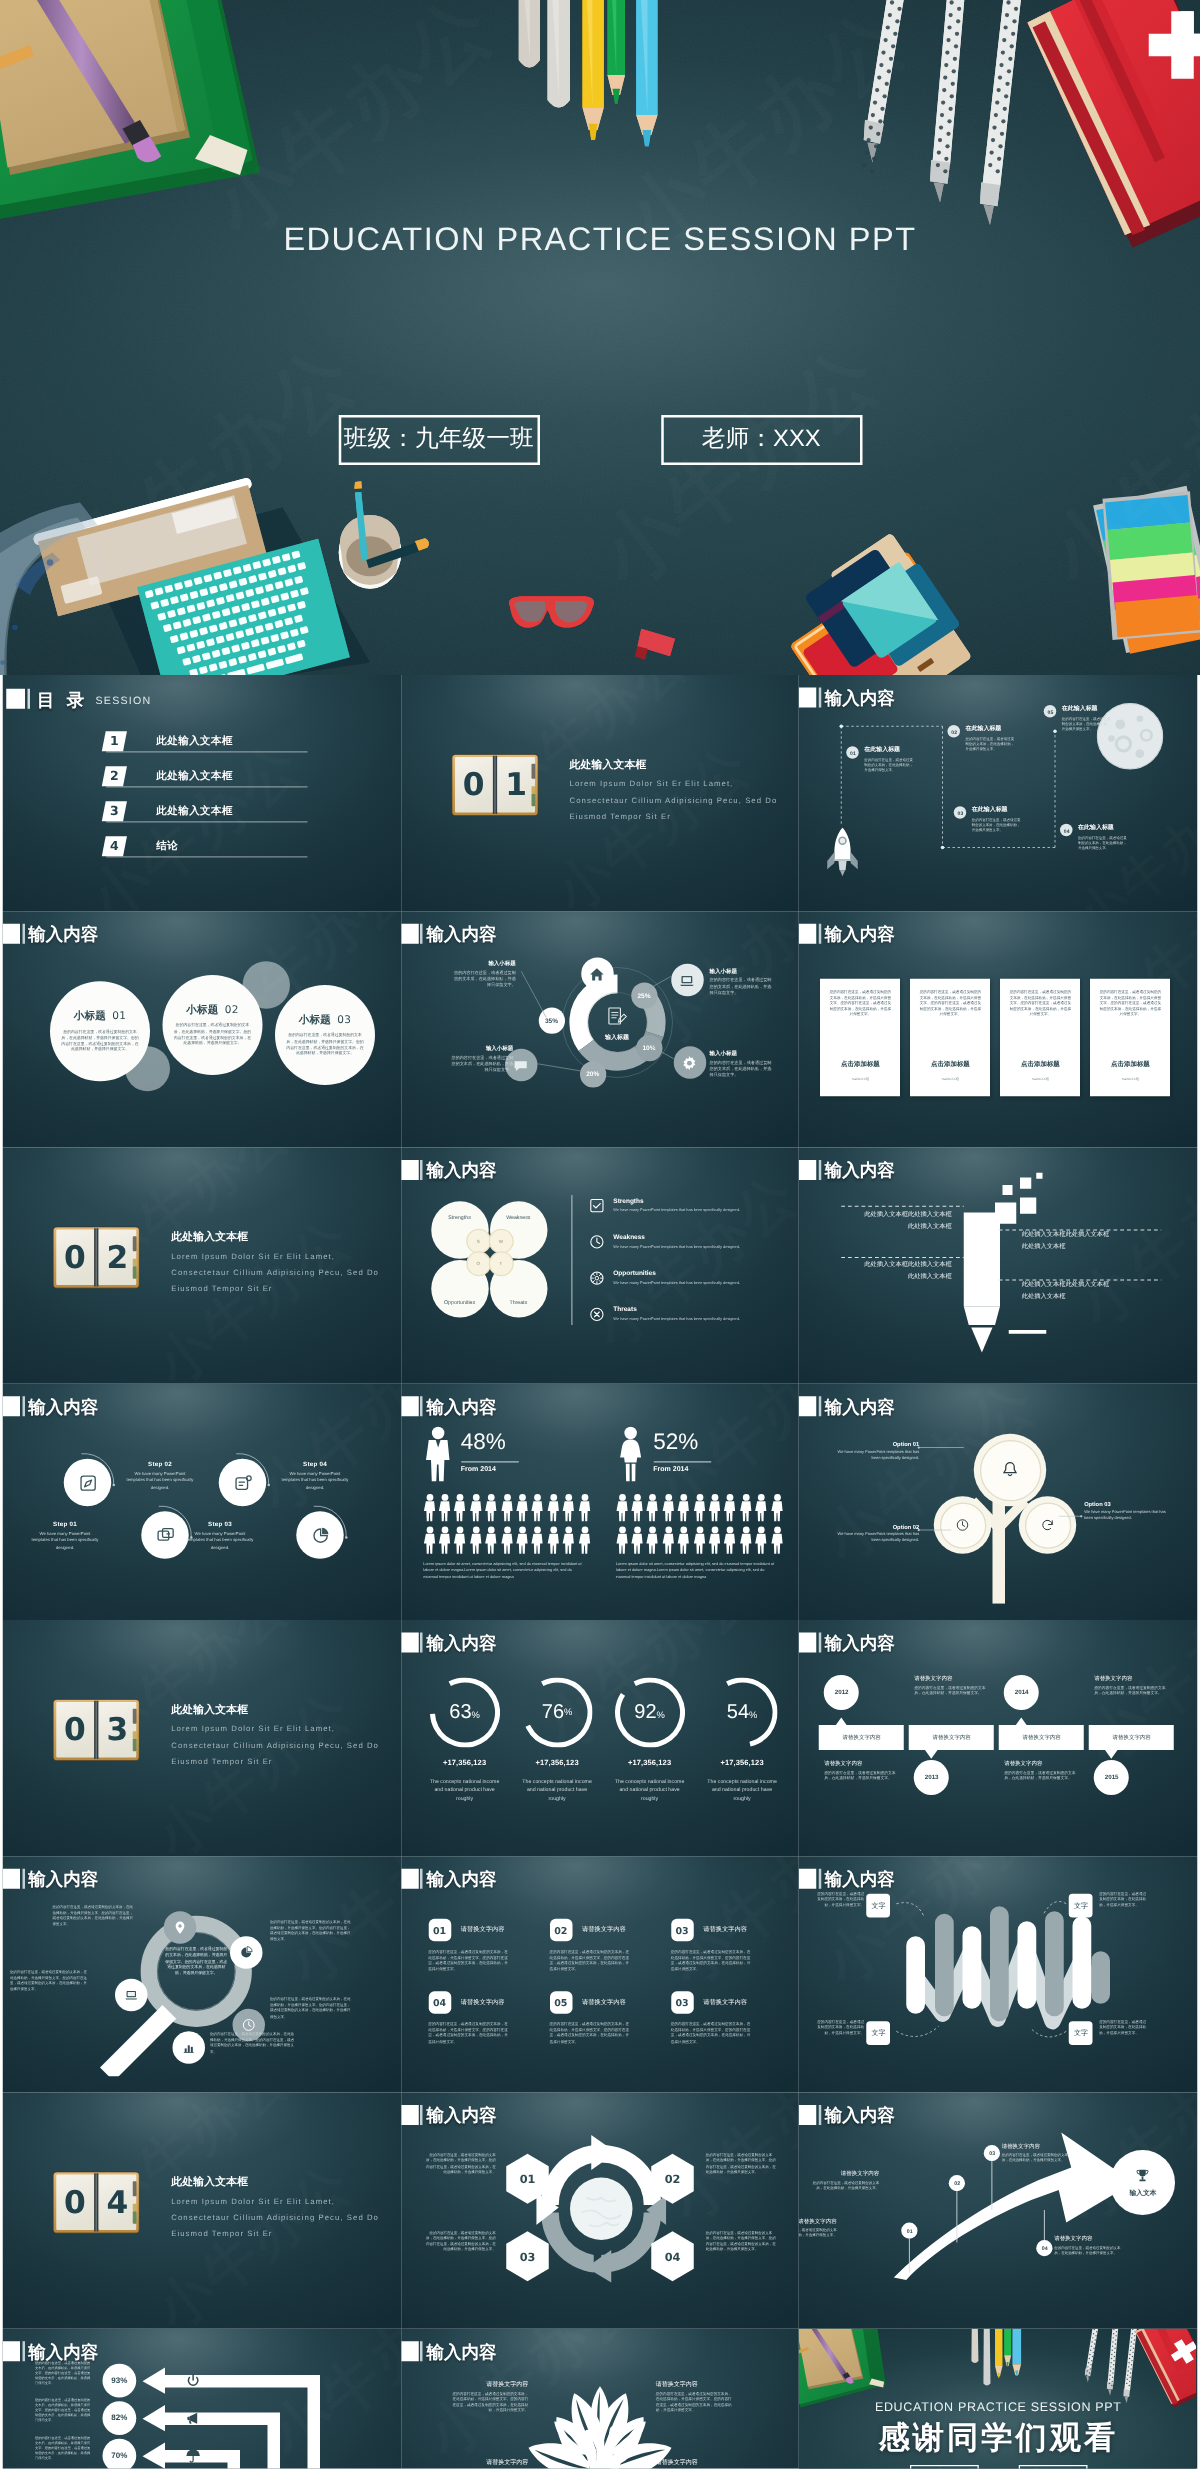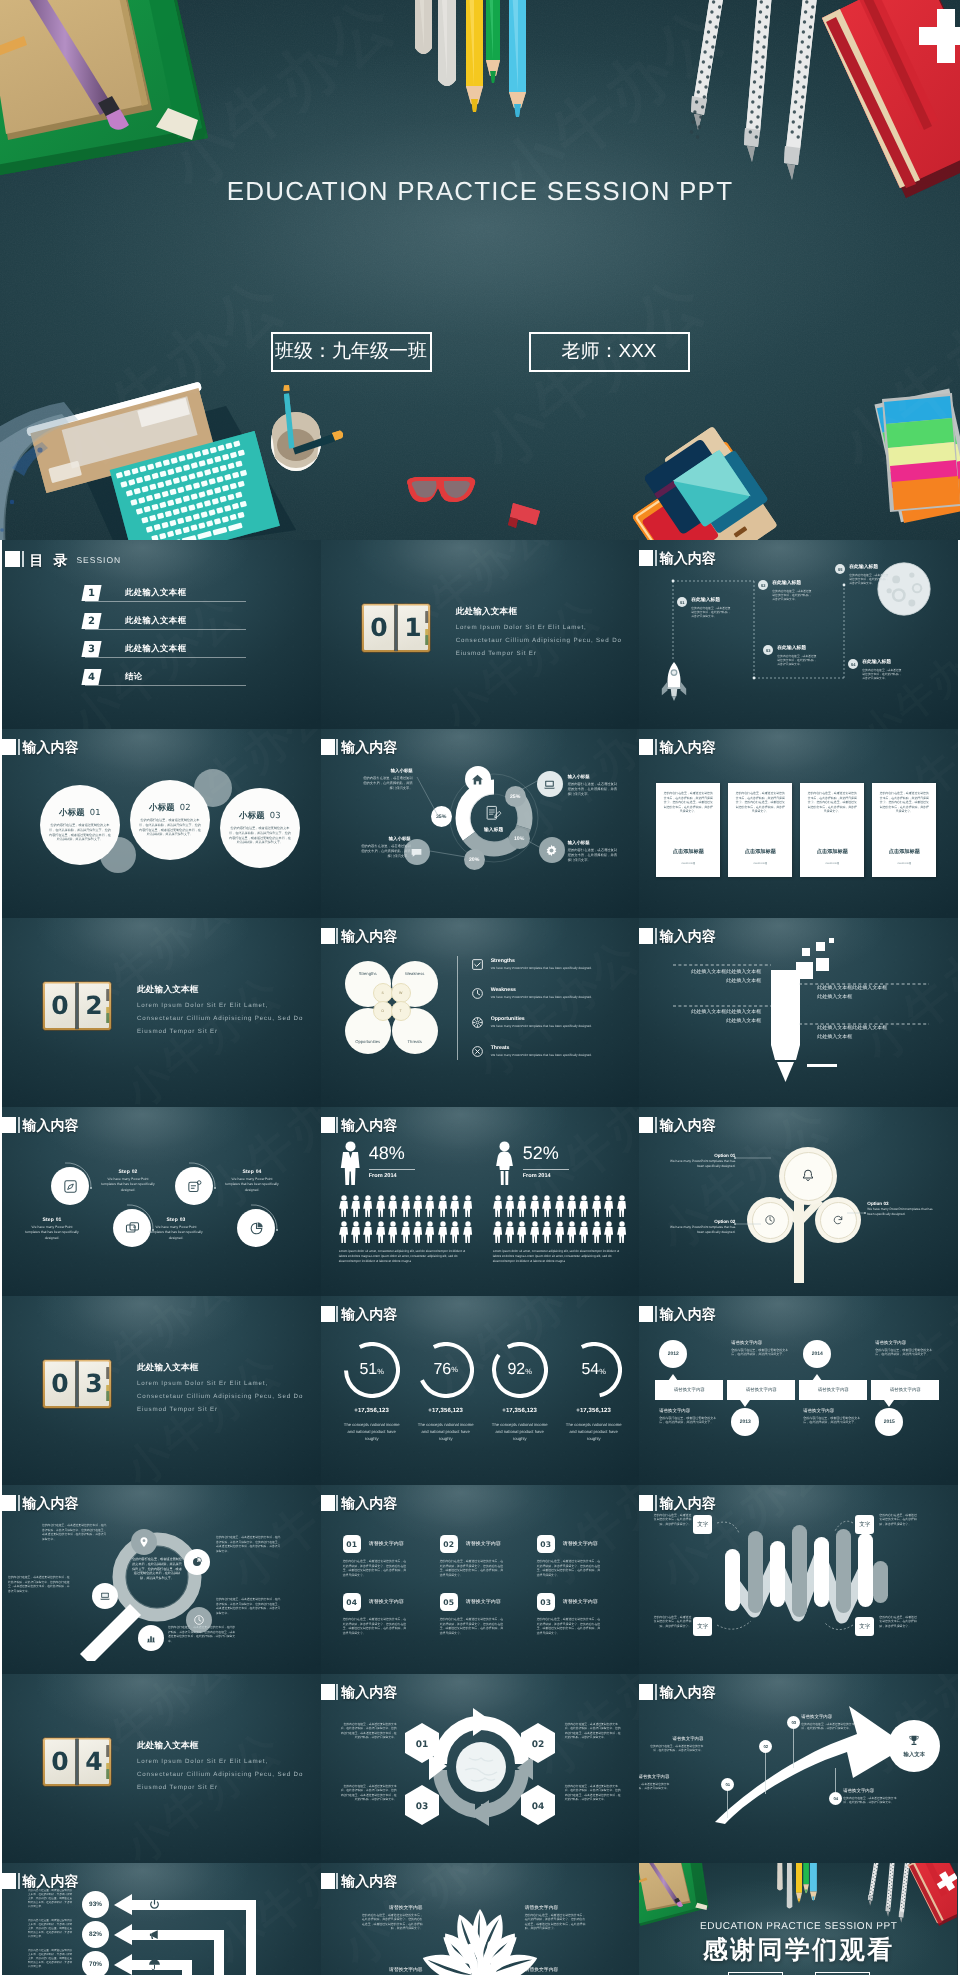--- a/index.html
+++ b/index.html
@@ -1691,21 +1691,21 @@
           <div class="slide-bgnoise"></div>
           <div class="shead">
             <span class="blk"></span>
             <span class="bar"></span>
             <span class="txt">输入内容</span>
           </div>
           <div class="ab" style="left:23px;top:46px;"><svg width="56" height="56" viewBox="0 0 56 56">
               <circle cx="28" cy="28" r="26" fill="none" stroke="#ffffff" stroke-width="4" stroke-dasharray="133.96 29.41" transform="rotate(-118 28 28)" stroke-linecap="butt"></circle>
             </svg></div>
           <div class="ab" style="left:23px;top:46px;width:56px;height:56px;display:flex;align-items:baseline;justify-content:center;color:#fff;">
-            <span style="font-size:16px;line-height:56px;font-weight:300;">51</span>
+            <span style="font-size:16px;line-height:56px;font-weight:300;">63</span>
             <span style="font-size:7.5px;line-height:56px;font-weight:300;">%</span>
           </div>
           <div class="ab" style="left:14px;top:112px;width:74px;text-align:center;font-size:6px;font-weight:700;color:#fff;letter-spacing:.1px;">+17,356,123</div>
           <div class="ab" style="left:20px;top:126px;width:62px;text-align:center;font-size:4.2px;line-height:6.8px;color:#c8d5d8;">The concepts national income and national product have roughly</div>
           <div class="ab" style="left:97px;top:46px;"><svg width="56" height="56" viewBox="0 0 56 56">
               <circle cx="28" cy="28" r="26" fill="none" stroke="#ffffff" stroke-width="4" stroke-dasharray="124.16 39.21" transform="rotate(-118 28 28)" stroke-linecap="butt"></circle>
             </svg></div>
           <div class="ab" style="left:97px;top:46px;width:56px;height:56px;display:flex;align-items:flex-start;justify-content:center;color:#fff;">
             <span style="font-size:16px;line-height:56px;font-weight:300;">76</span>
             <span style="font-size:7.5px;line-height:56px;font-weight:300;">%</span>

